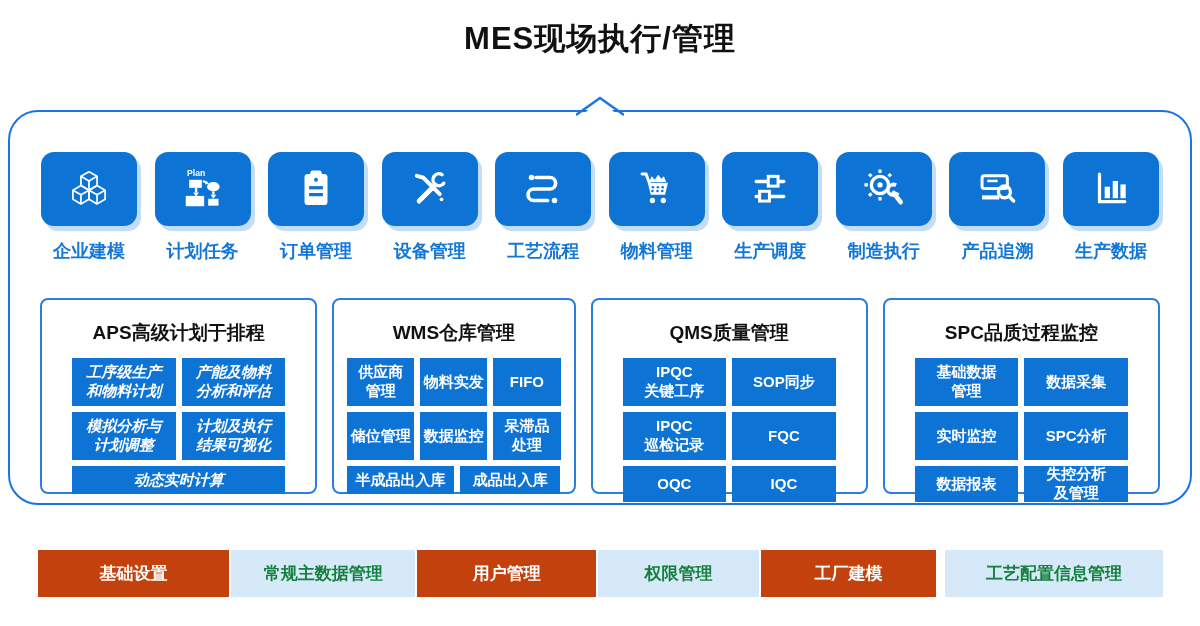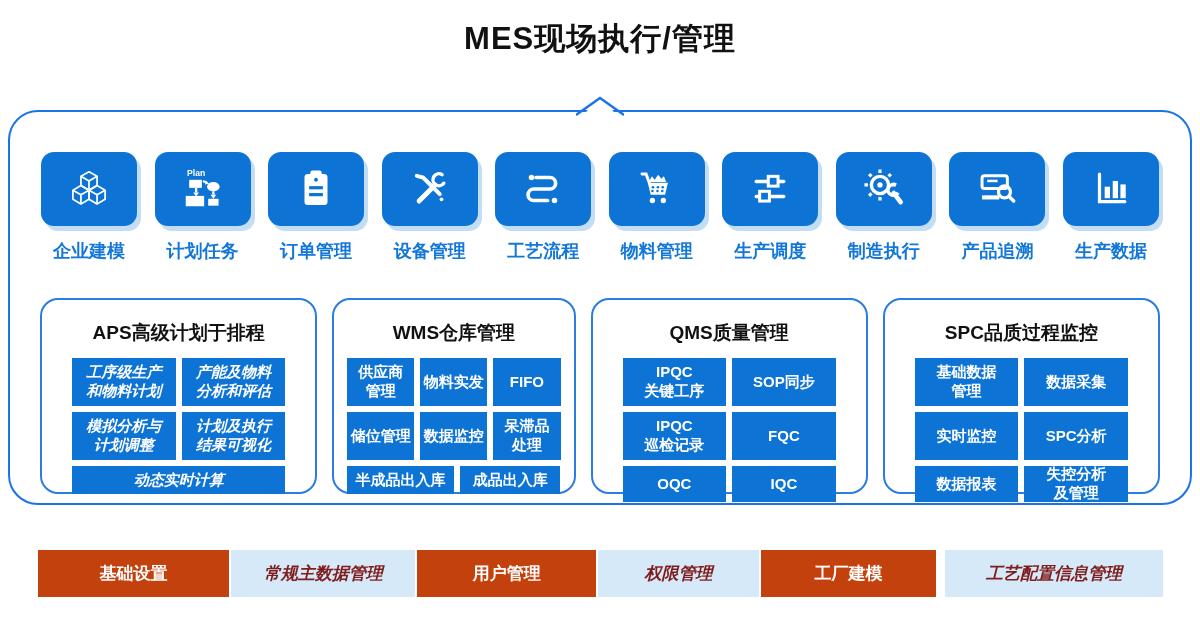--- a/index.html
+++ b/index.html
@@ -22,42 +22,42 @@
     display:flex; justify-content:space-between; }
   .module { width:98px; display:flex; flex-direction:column; align-items:center; }
   .tile { width:96px; height:74px; background:#0d74d6; border-radius:13px;
     box-shadow:4px 5px 0 #c3ddf4; display:flex; align-items:center; justify-content:center; }
   .tile svg { width:46px; height:46px; display:block; }
   .module-label { margin-top:13px; font-size:18px; font-weight:bold; color:#1377d8; white-space:nowrap; }
 
   
   .panels-row { position:absolute; left:30px; right:30px; top:186px; height:196px;
     display:flex; gap:15px; }
-  .panel { flex:1; background:#fff; border:2px solid #2b7de0; border-radius:18px;
+  .panel { flex:1; background:#fff; border:2px solid #2b7de0; border-radius:8px;
     padding:12px 30px 0; }
   .panel.panel-wms { padding:12px 13px 0; }
   .panel-title { text-align:center; font-size:19px; font-weight:bold; color:#111;
     margin:8px 0 12px; white-space:nowrap; }
   .grid { display:grid; gap:6px; }
   .grid-aps { grid-template-columns:1fr 1fr; grid-template-rows:48px 48px 28px;font-style:italic; }
   .grid-2 { grid-template-columns:1fr 1fr; grid-template-rows:48px 48px 36px; }
   .grid-wms-top { grid-template-columns:1fr 1fr 1fr; grid-template-rows:48px 48px; }
   .grid-wms-bottom { grid-template-columns:1.06fr 1fr; grid-template-rows:28px; margin-top:6px; }
   .cell { background:#0d74d6; color:#fff; font-weight:bold; font-size:15px;
     display:flex; align-items:center; justify-content:center; text-align:center;
     line-height:1.25; white-space:pre-line; }
   .cell-wide { grid-column:1 / 3; }
 
   
   .footer { position:absolute; left:38px; right:37px; top:550px; height:47px;
     display:flex; }
   .footer-seg { display:flex; align-items:center; justify-content:center;
     font-size:17px; font-weight:bold; white-space:nowrap; }
   .seg-solid { background:#c2410c; color:#ffffff; }
-  .seg-light { background:#d6e9f8; color:#7f1d1d;font-style:italic; }
+  .seg-light { background:#d6e9f8; color:#15803d; }
   .footer-seg:nth-child(1){ flex:1.07; }
   .footer-seg:nth-child(2){ flex:1.03; margin-left:2px; }
   .footer-seg:nth-child(3){ flex:1.00; margin-left:2px;text-align:right; }
   .footer-seg:nth-child(4){ flex:0.90; margin-left:2px; }
   .footer-seg:nth-child(5){ flex:0.98; margin-left:2px; }
   .footer-seg:nth-child(6){ flex:1.22; margin-left:9px; }
 </style>
 </head>
 <body>
 

